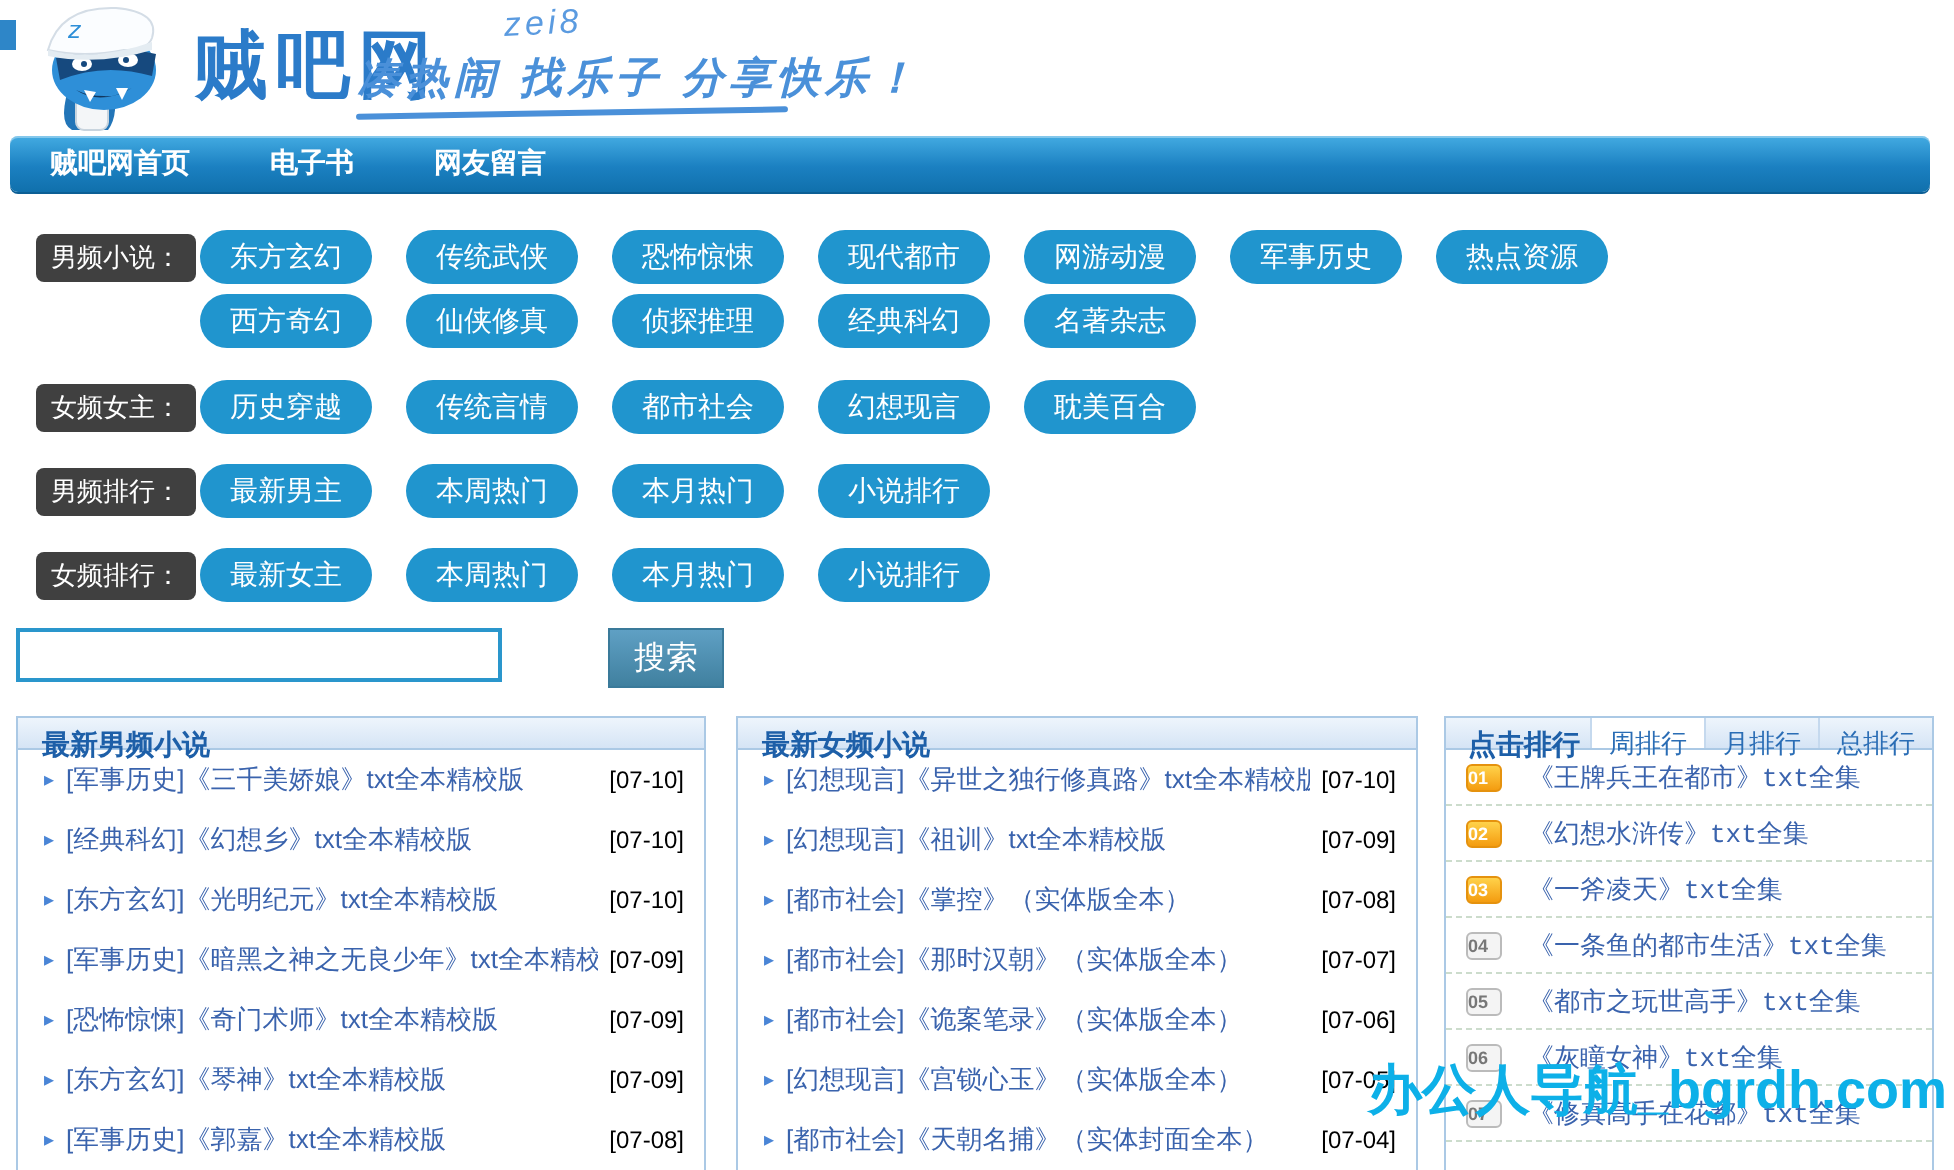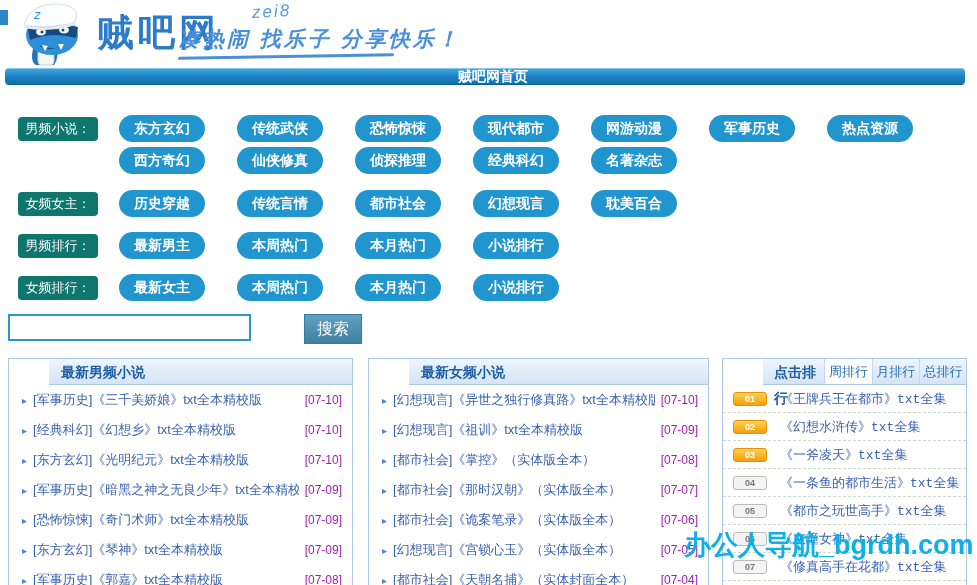--- a/index.html
+++ b/index.html
@@ -13,61 +13,61 @@
   .mascot { position:absolute; left:8px; top:1px; width:86px; height:66px; }
   .site-name { position:absolute; left:97px; top:8px; font-size:37px; font-weight:bold;
     color:#2b7bc9; letter-spacing:4px; cursor:pointer; }
   .tag-script { position:absolute; left:252px; top:2px; font-size:17px; font-style:italic;
     color:#5b9be0; transform:rotate(-3deg); letter-spacing:2px; }
   .tagline { position:absolute; left:179px; top:25px; font-size:21px; font-weight:bold;
     font-style:italic; color:#4a90d9; letter-spacing:3px; }
   .tag-underline { position:absolute; left:178px; top:55px; width:216px; height:3px;
     background:#4a90d9; border-radius:2px; transform:rotate(-1deg); }
   
-  .nav { position:absolute; left:5px; top:68px; width:960px; height:16px; border-radius:4px;
+  .nav { position:absolute; left:5px; top:68px; width:960px; height:28px; border-radius:4px;
     background:linear-gradient(#43abe2,#1b80c1 55%,#1070ac);
     box-shadow:inset 0 1px 0 rgba(255,255,255,.35), 0 1px 0 #0c5f95;
-    display:flex; align-items:center; padding-left:16px; gap:32px;flex-direction:column; }
+    display:flex; align-items:center; padding-left:16px; gap:32px; }
   .nav-item { color:#fff; font-weight:bold; font-size:14px; cursor:pointer; padding:0 4px; }
   
   .cat-row { position:absolute; left:0; width:977px; height:28px; }
-  .cat-label { position:absolute; left:18px; top:2px; width:80px; height:24px; background:#0f766e;
+  .cat-label { position:absolute; left:18px; top:2px; width:80px; height:24px; background:#404040;
     border-radius:4px; color:#fff; font-size:13px; text-align:center; line-height:24px; }
-  .cat-btns { position:absolute; left:119px; top:0; display:flex; gap:32px;font-weight:bold; }
+  .cat-btns { position:absolute; left:100px; top:0; display:flex; gap:17px; }
   .cat-btn { min-width:86px; height:27px; padding:0 10px; background:#2095ce; border-radius:14px;
     color:#fff; font-size:14px; text-align:center; line-height:27px; cursor:pointer; }
   
   .search-input { position:absolute; left:8px; top:314px; width:243px; height:27px;
     border:2px solid #2a96cc; outline:none; font-size:14px; padding:0 6px; }
   .search-btn { position:absolute; left:263px; top:314px; width:58px; height:30px;
     background:linear-gradient(#5fa0c4,#40809f); border:1px solid #3a7a9a; color:#fff;
     font-size:16px; cursor:pointer; font-family:inherit;margin-left:41px; }
   
   .panel { position:absolute; top:358px; height:300px; background:#fff; border:1px solid #abc9e5; }
   .p-left  { left:8px;  width:345px; }
   .p-mid   { left:368px; width:341px; }
   .p-right { left:722px; width:245px; }
-  .panel-hd { height:26px; background:linear-gradient(#eef5fc,#d5e4f5);
+  .panel-hd { height:16px; background:linear-gradient(#eef5fc,#d5e4f5);
     border-bottom:1px solid #abc9e5; color:#1d5fa8; font-weight:bold; font-size:14px;
-    line-height:26px; padding-left:12px;margin-left:40px; }
+    line-height:26px; padding-left:12px; }
   .nrow { height:30px; display:flex; align-items:center; padding:0 10px 0 13px;
     font-size:13px; color:#3a63ad; white-space:nowrap; }
   .blt { color:#4a85d6; font-size:10px; margin-right:6px; flex:none; }
   .ntitle { flex:1; overflow:hidden; cursor:pointer; }
-  .ndate { color:#a21caf; font-size:12px; margin-left:6px; flex:none; }
+  .ndate { color:#000000; font-size:12px; margin-left:6px; flex:none; }
   
   .rank-hd { display:flex; padding-left:0; }
   .rank-title { width:72px; padding-left:11px; }
   .rank-tab { width:57px; text-align:center; font-weight:normal; font-size:13px; color:#2a6db5;
     border-left:1px solid #c5d9ee; cursor:pointer; }
   .rank-tab.active { background:#fff; }
   .rrow { height:28px; display:flex; align-items:center; padding:0 8px 0 10px;
     border-bottom:1px dashed #ccdccc; font-size:13px; color:#3a63ad; white-space:nowrap; }
-  .badge { width:34px; height:14px; border-radius:3px; font-size:9px; font-weight:bold;
-    text-align:center; line-height:13px; margin-right:13px; flex:none; }
+  .badge { width:18px; height:14px; border-radius:3px; font-size:9px; font-weight:bold;
+    line-height:13px; margin-right:13px; flex:none; }
   .badge.hot  { background:linear-gradient(#ffd24a,#f49c10); color:#fff; border:1px solid #e5920e; }
   .badge.cold { background:#f4f4f4; color:#777; border:1px solid #bbb; }
   .rtitle { cursor:pointer;font-family:Liberation Mono, monospace; }
   
   .watermark { position:absolute; left:684px; top:527px; font-size:27px; font-weight:bold;
     color:#0db0e8; letter-spacing:0; z-index:9; white-space:nowrap; }
 </style>
 </head>
 <body>
 

